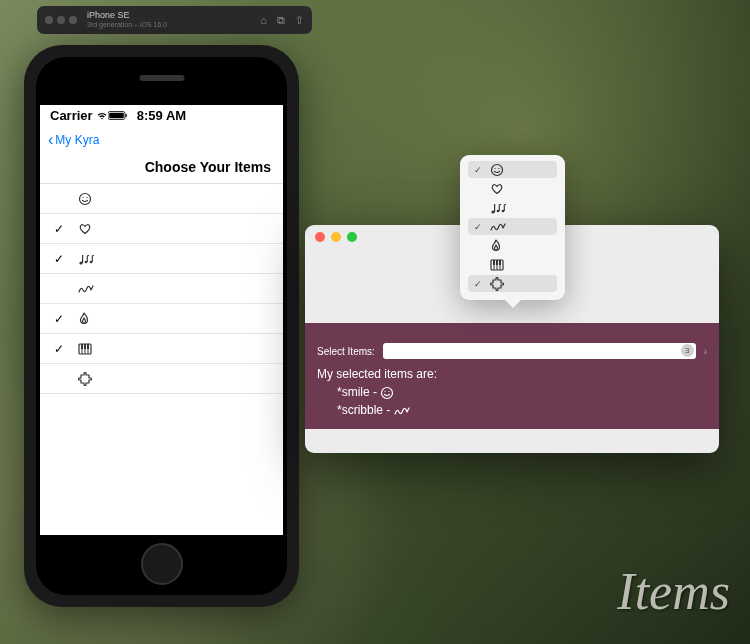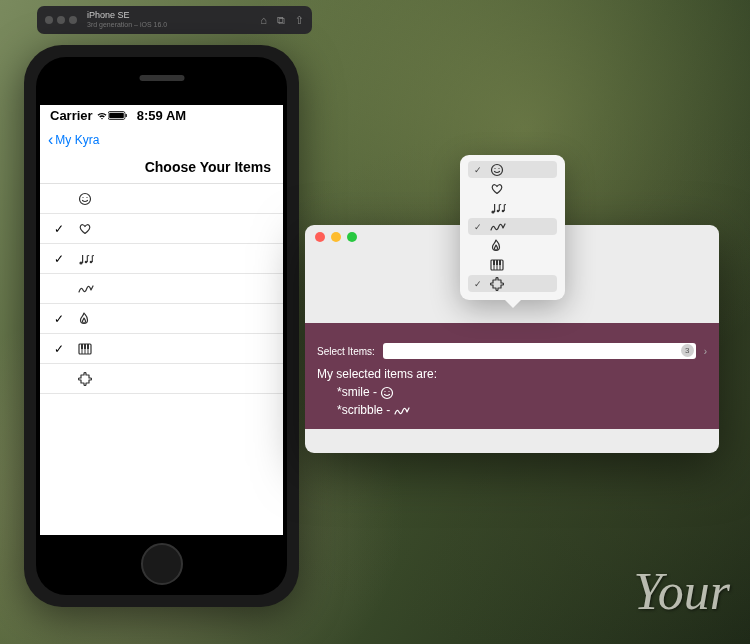--- a/index.html
+++ b/index.html
@@ -506,14 +506,14 @@
         <span>
           <svg width="14" height="14" viewBox="0 0 14 14">
             <path d="M3 3 H6 V1.5 A1 1 0 0 1 8 1.5 V3 H11 V6 H12.5 A1 1 0 0 1 12.5 8 H11 V11 H8 V12.5 A1 1 0 0 1 6 12.5 V11 H3 V8 H1.5 A1 1 0 0 1 1.5 6 H3 Z" stroke="#333" stroke-width="1.2" fill="none" stroke-linecap="round" stroke-linejoin="round"></path>
           </svg>
         </span>
       </div>
     </div>
 </div>
 
 <div class="watermark">
-  <div class="l2">Your</div>
+  <div class="l2">Items</div>
 </div>
 
 </body></html>

